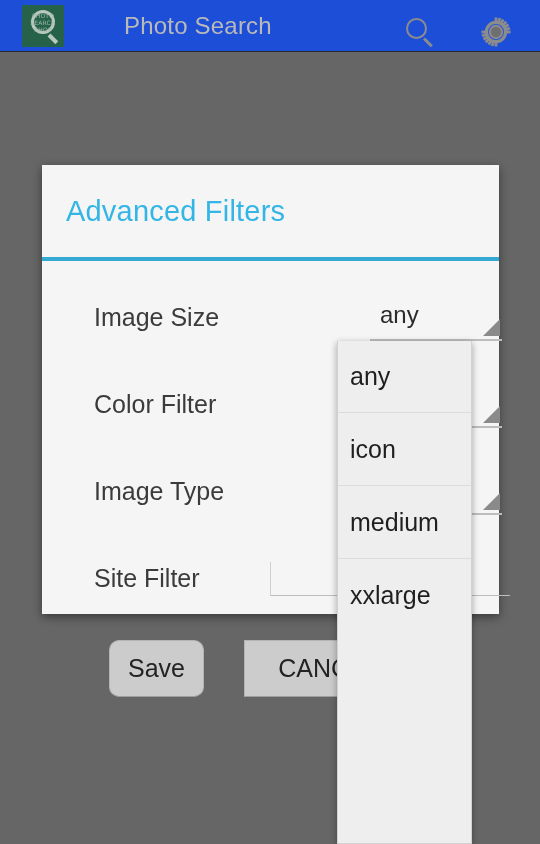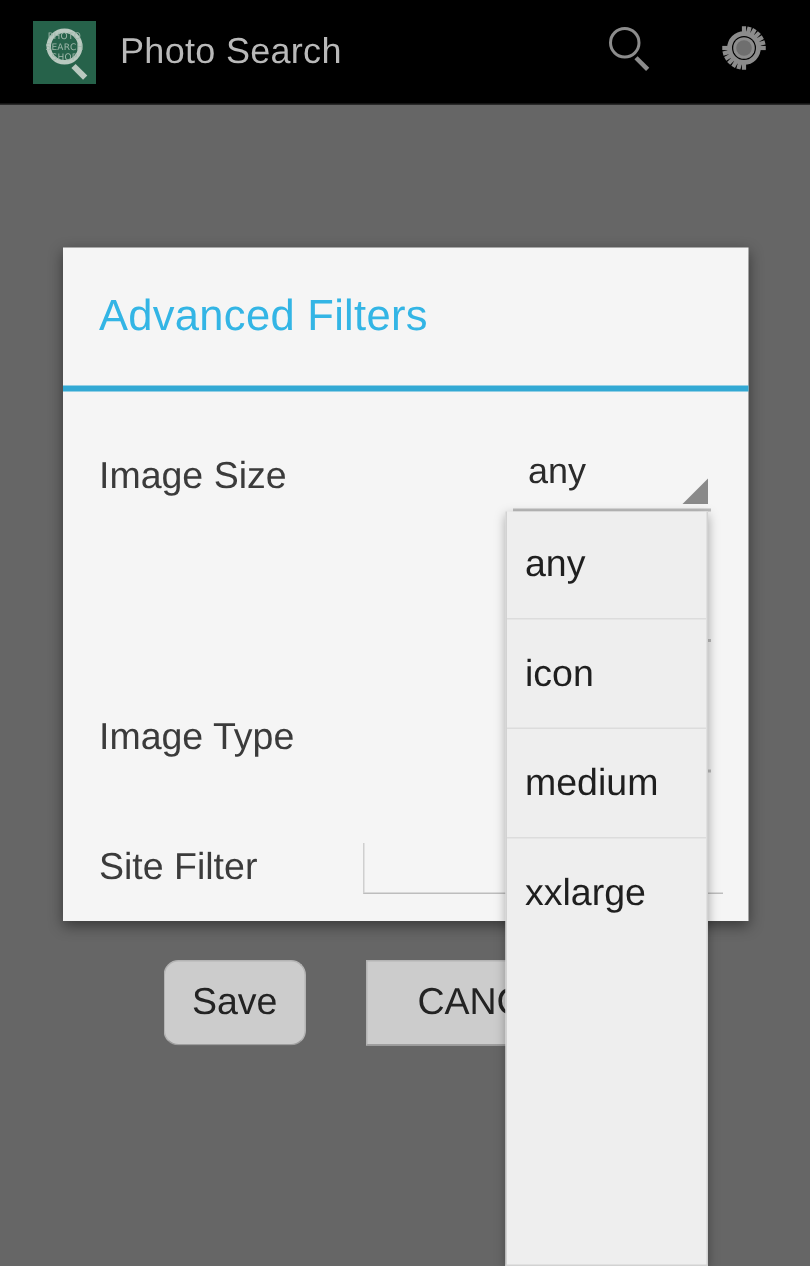--- a/index.html
+++ b/index.html
@@ -18,25 +18,26 @@
     height: 844px;
     background: #666666;
     overflow: hidden;
   }
 
   
   #action-bar {
     position: absolute;
     top: 0; left: 0;
     width: 540px;
-    height: 70px;
-    background: #000000;
+    height: 52px;
+    background: #1d4ed8;
     border-bottom: 1px solid #2a2a2a;
     display: flex;
     align-items: center;
+    gap: 44px;
   }
 
   #app-icon {
     width: 42px;
     height: 42px;
     margin-left: 22px;
     background: #26624a;
     position: relative;
     overflow: hidden;
     flex: none;
@@ -145,20 +146,21 @@
   #dialog-body {
     position: relative;
     padding-top: 14px;
   }
 
   .form-row {
     position: relative;
     height: 87px;
     display: flex;
     align-items: center;
+    margin-left: 28px;
   }
   .form-label {
     position: absolute;
     left: 24px;
     font-size: 25px;
     color: #3b3b3b;
     white-space: nowrap;
   }
 
   
@@ -301,20 +303,21 @@
 
       <div class="form-row">
         <div class="form-label">Image Size</div>
         <div class="spinner">
           <div class="sp-value">any</div>
           <div class="sp-arrow"></div>
         </div>
       </div>
 
       <div class="form-row">
+        <div class="form-label">Color Filter</div>
         <div class="spinner">
           <div class="sp-value"></div>
           <div class="sp-arrow"></div>
         </div>
       </div>
 
       <div class="form-row">
         <div class="form-label">Image Type</div>
         <div class="spinner">
           <div class="sp-value"></div>

